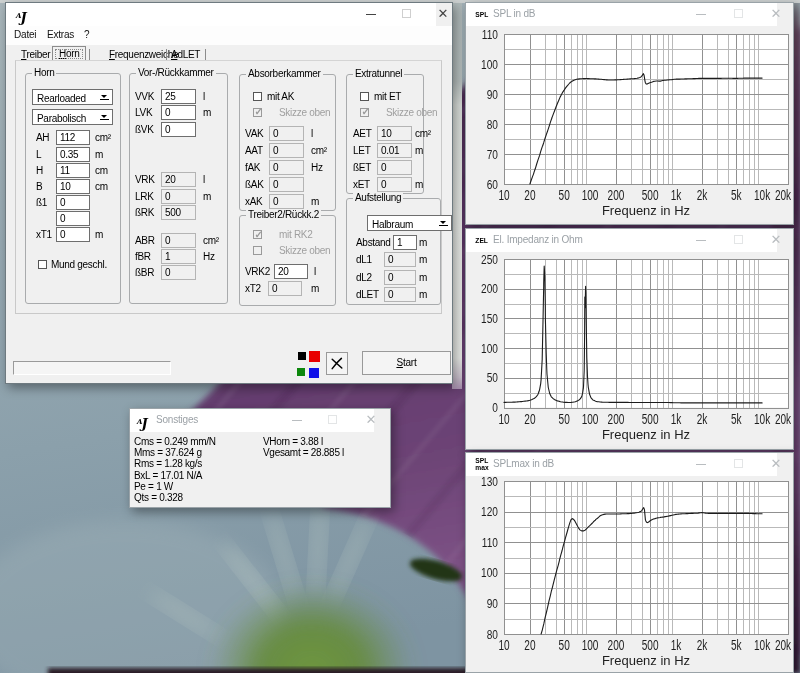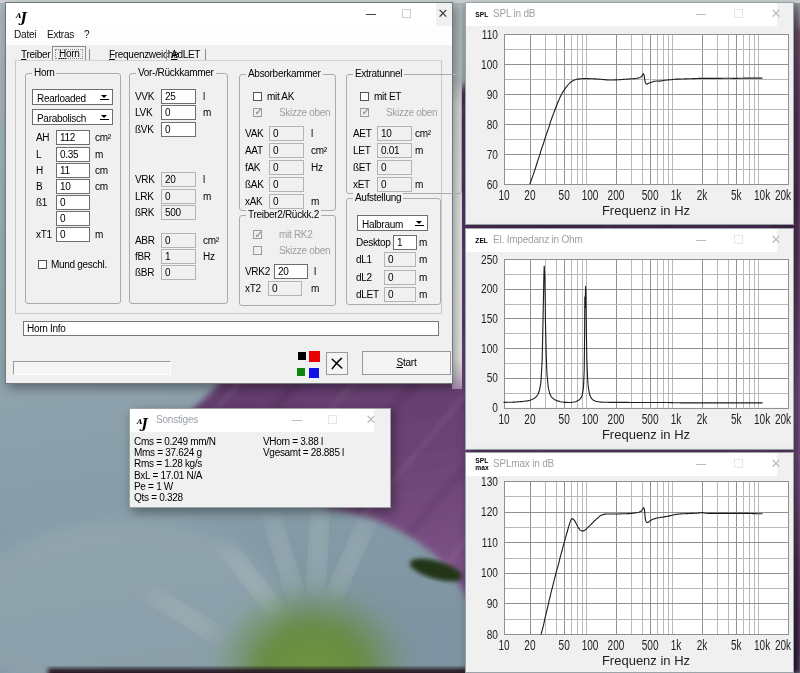--- a/index.html
+++ b/index.html
@@ -308,21 +308,21 @@
         </span>
         <span class="chk-label disabled" style="left: 261px; top: 184px;">mit RK2</span>
         <span class="chk-box disabled" style="left: 247px; top: 200.5px;"></span>
         <span class="chk-label disabled" style="left: 261px; top: 199.5px;">Skizze oben</span>
         <span class="fld-label" style="left: 239px; top: 221px;">VRK2</span>
         <input class="fld-input" value="20" style="left: 268px; top: 219px; width: 34px;">
         <span class="fld-unit" style="left: 308px; top: 221px;">l</span>
         <span class="fld-label" style="left: 239px; top: 238.3px;">xT2</span>
         <input class="fld-input disabled" disabled="" value="0" style="left: 262px; top: 236.3px; width: 34px;">
         <span class="fld-unit" style="left: 305px; top: 238.3px;">m</span>
-        <div class="group" style="left: 340px; top: 29px; width: 116px; height: 120px;">
+        <div class="group" style="left: 340px; top: 29px; width: 78px; height: 120px;">
           <span class="group-title">Extratunnel</span>
         </div>
         <span class="chk-box" style="left: 354px; top: 47px;"></span>
         <span class="chk-label" style="left: 368px; top: 46px;">mit ET</span>
         <span class="chk-box disabled" style="left: 354px; top: 62.5px;">
           <span class="chk-mark">✓</span>
         </span>
         <span class="chk-label disabled" style="left: 368px; top: 61.5px;">Skizze oben</span>
         <span class="fld-label" style="left: 347px; top: 83px;">AET</span>
         <input class="fld-input disabled" disabled="" value="10" style="left: 371px; top: 81px; width: 35px;">
@@ -331,41 +331,40 @@
         <input class="fld-input disabled" disabled="" value="0.01" style="left: 371px; top: 98px; width: 35px;">
         <span class="fld-unit" style="left: 409px; top: 100px;">m</span>
         <span class="fld-label" style="left: 347px; top: 116.5px;">ßET</span>
         <input class="fld-input disabled" disabled="" value="0" style="left: 371px; top: 114.5px; width: 35px;">
         <span class="fld-label" style="left: 347px; top: 134px;">xET</span>
         <input class="fld-input disabled" disabled="" value="0" style="left: 371px; top: 132px; width: 35px;">
         <span class="fld-unit" style="left: 409px; top: 134px;">m</span>
         <div class="group" style="left: 340px; top: 153px; width: 95px; height: 107px;">
           <span class="group-title">Aufstellung</span>
         </div>
-        <div class="combo" style="left: 351px; top: 170px; width: 71px;">
+        <div class="combo" style="left: 361px; top: 170px; width: 85px;">
           <span class="combo-text">Halbraum</span>
           <span class="combo-btn">
             <span class="combo-arrow"></span>
             <span class="combo-bar"></span>
           </span>
         </div>
-        <span class="fld-label" style="left: 350px; top: 192px;">Desktop</span>
+        <span class="fld-label" style="left: 350px; top: 192px;">Abstand</span>
         <input class="fld-input" value="1" style="left: 387px; top: 190px; width: 24px;">
         <span class="fld-unit" style="left: 413px; top: 192px;">m</span>
         <span class="fld-label" style="left: 350px; top: 209.3px;">dL1</span>
         <input class="fld-input disabled" disabled="" value="0" style="left: 378px; top: 207.3px; width: 32px;">
         <span class="fld-unit" style="left: 413px; top: 209.3px;">m</span>
         <span class="fld-label" style="left: 350px; top: 226.7px;">dL2</span>
         <input class="fld-input disabled" disabled="" value="0" style="left: 378px; top: 224.7px; width: 32px;">
         <span class="fld-unit" style="left: 413px; top: 226.7px;">m</span>
         <span class="fld-label" style="left: 350px; top: 244.1px;">dLET</span>
         <input class="fld-input disabled" disabled="" value="0" style="left: 378px; top: 242.1px; width: 32px;">
         <span class="fld-unit" style="left: 413px; top: 244.1px;">m</span>
       </div>
-    <input id="horn-info" value="Horn Info" style="">
     <div id="progressbar"></div>
     <div id="legend-squares">
         <div class="legend-sq" style="left: 292px; top: 307px; width: 8px; height: 8px; background: rgb(0, 0, 0);"></div>
         <div class="legend-sq" style="left: 303px; top: 306px; width: 11px; height: 11px; background: rgb(232, 0, 0);"></div>
         <div class="legend-sq" style="left: 291px; top: 323px; width: 8px; height: 8px; background: rgb(12, 135, 12);"></div>
         <div class="legend-sq" style="left: 303px; top: 323px; width: 10px; height: 10px; background: rgb(16, 16, 232);"></div>
       </div>
     <div id="btn-x">
       <svg width="14" height="15" viewBox="0 0 14 15">
         <path d="M2.2 3.2 Q6 6.8 11.8 12 M11.4 2.4 Q7.2 6 2.2 12.6" stroke="#000" stroke-width="1.5" fill="none" stroke-linecap="round"></path>

